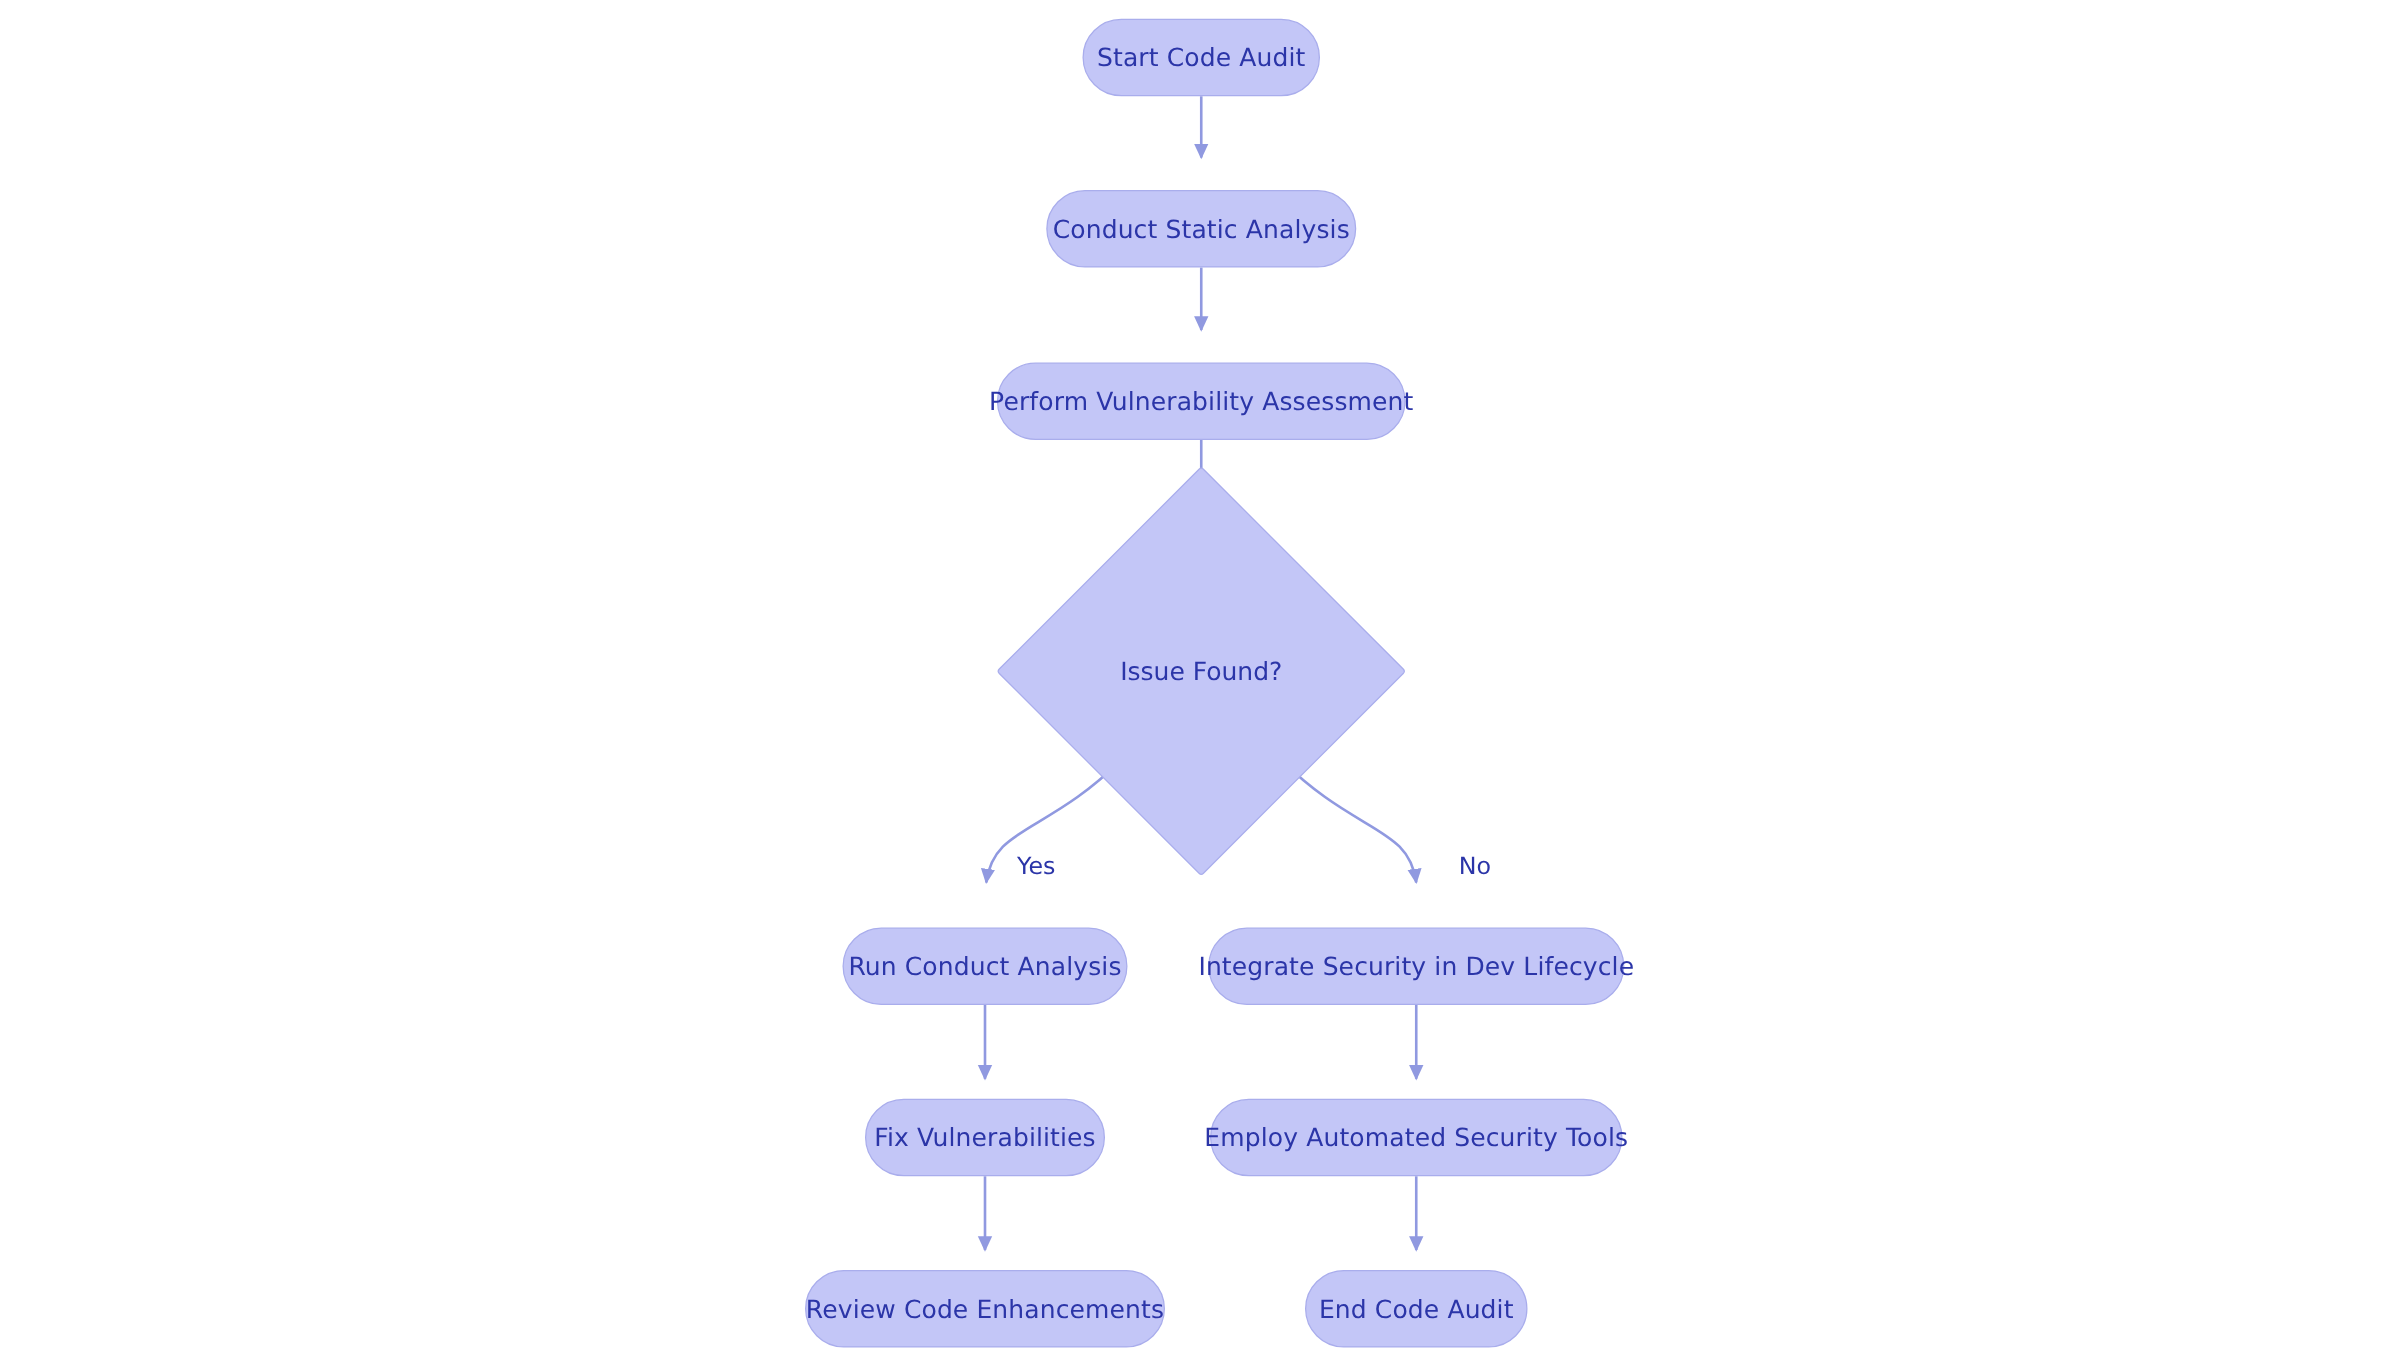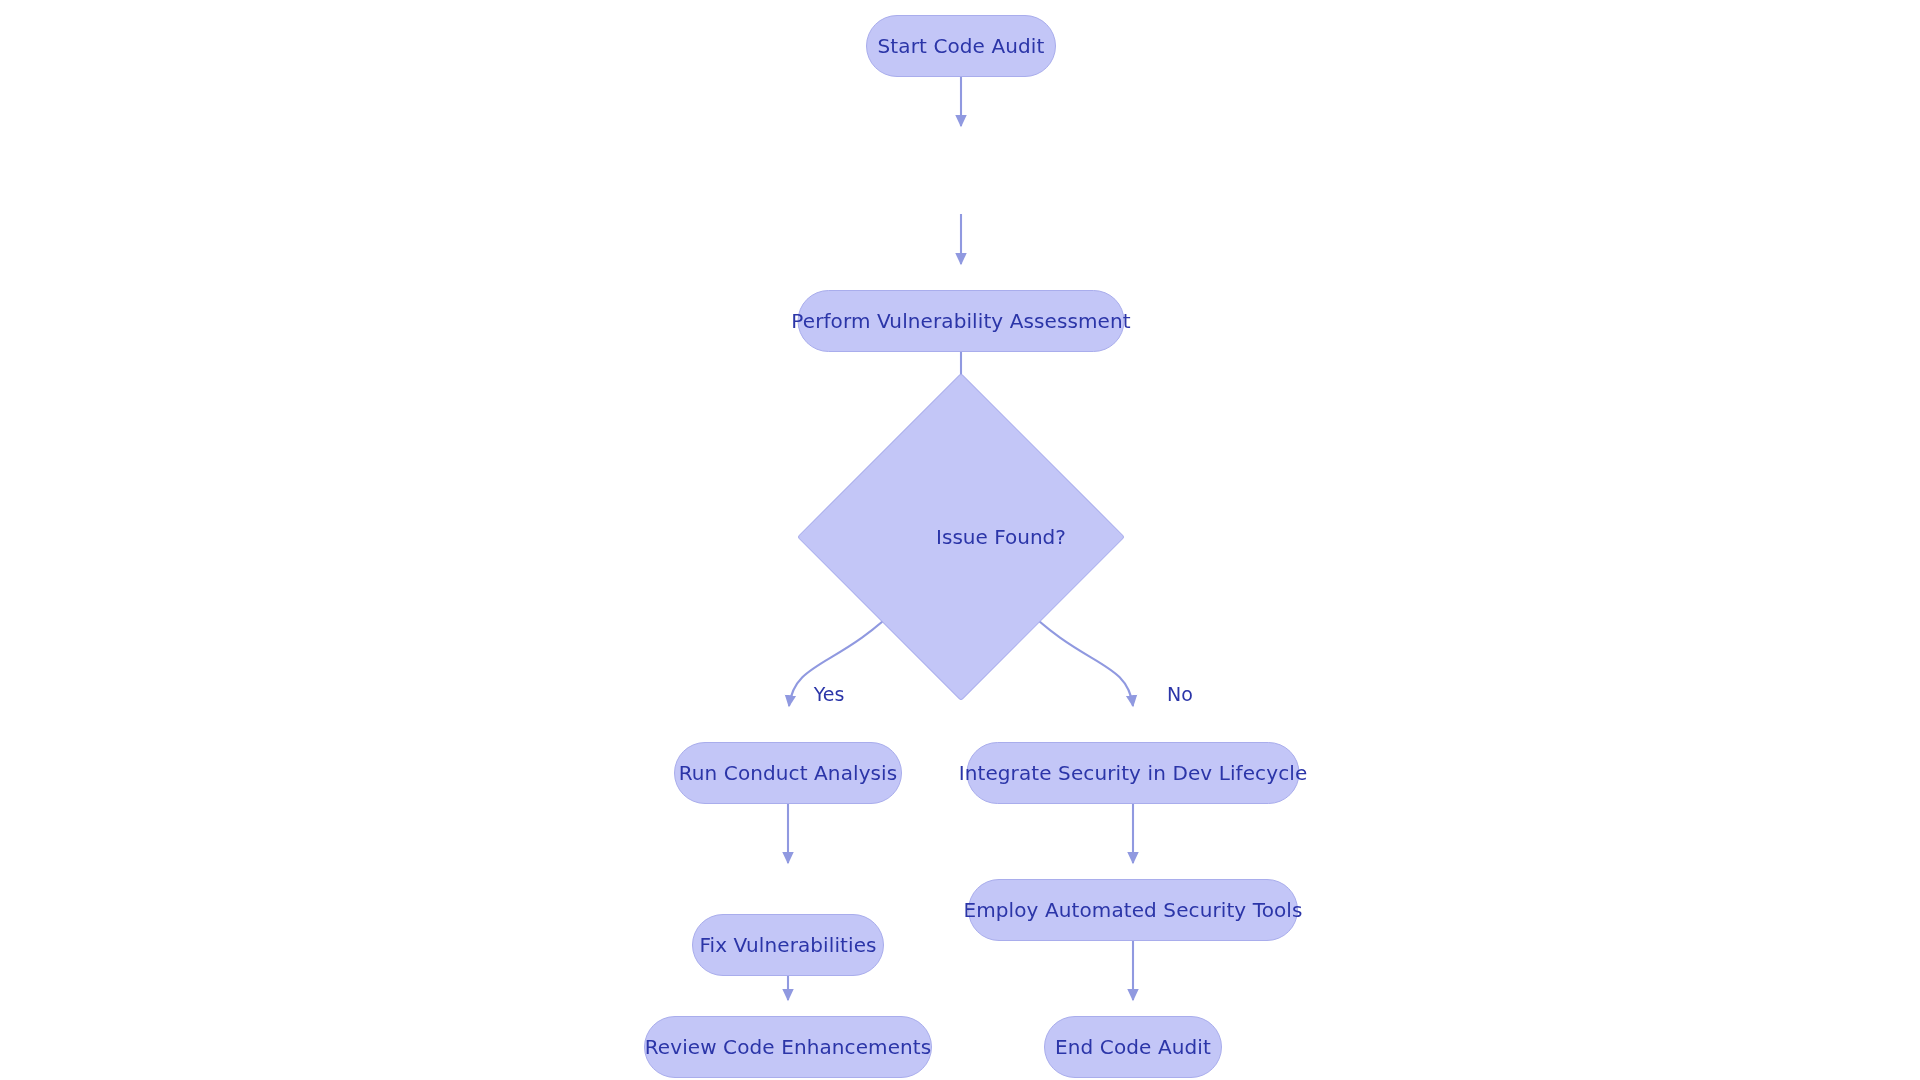--- a/index.html
+++ b/index.html
@@ -60,21 +60,20 @@
     z-index: 2;
   }
   .decision-label {
     position: absolute;
     transform: translate(-50%, -50%);
     color: #2b35a8;
     font-size: 20px;
     white-space: nowrap;
     z-index: 3;
     line-height: 1;
-    margin-left: 40px;
   }
   .edge-label {
     position: absolute;
     transform: translate(-50%, -50%);
     color: #2b35a8;
     font-size: 19px;
     background: transparent;
     white-space: nowrap;
     z-index: 3;
     line-height: 1;
@@ -102,37 +101,40 @@
         <path d="M 1133 804 L 1133 863" marker-end="url(#arrowhead)"></path>
         <path d="M 788 941 L 788 1000" marker-end="url(#arrowhead)"></path>
         <path d="M 1133 941 L 1133 1000" marker-end="url(#arrowhead)"></path>
       </g>
   </svg>
 
   <div class="node pill" style="left: 961px; top: 46px; width: 190px; height: 62px;">
     <span class="node-label">Start Code Audit</span>
   </div>
 
+  <div class="node pill" style="left: 961px; top: 183px; width: 248px; height: 62px;">
+    <span class="node-label">Conduct Static Analysis</span>
+  </div>
 
   <div class="node pill" style="left: 961px; top: 321px; width: 327px; height: 62px;">
     <span class="node-label">Perform Vulnerability Assessment</span>
   </div>
 
   <div class="decision" style="left: 961px; top: 537px;"></div>
   <div class="decision-label" style="left: 961px; top: 537px;">Issue Found?</div>
 
   <div class="node pill" style="left: 788px; top: 773px; width: 228px; height: 62px;">
     <span class="node-label">Run Conduct Analysis</span>
   </div>
 
   <div class="node pill" style="left: 1133px; top: 773px; width: 333px; height: 62px;">
     <span class="node-label">Integrate Security in Dev Lifecycle</span>
   </div>
 
-  <div class="node pill" style="left: 788px; top: 910px; width: 192px; height: 62px; margin-top: 35px;">
+  <div class="node pill" style="left: 788px; top: 910px; width: 192px; height: 62px;">
     <span class="node-label">Fix Vulnerabilities</span>
   </div>
 
   <div class="node pill" style="left: 1133px; top: 910px; width: 330px; height: 62px;">
     <span class="node-label">Employ Automated Security Tools</span>
   </div>
 
   <div class="node pill" style="left: 788px; top: 1047px; width: 288px; height: 62px;">
     <span class="node-label">Review Code Enhancements</span>
   </div>

